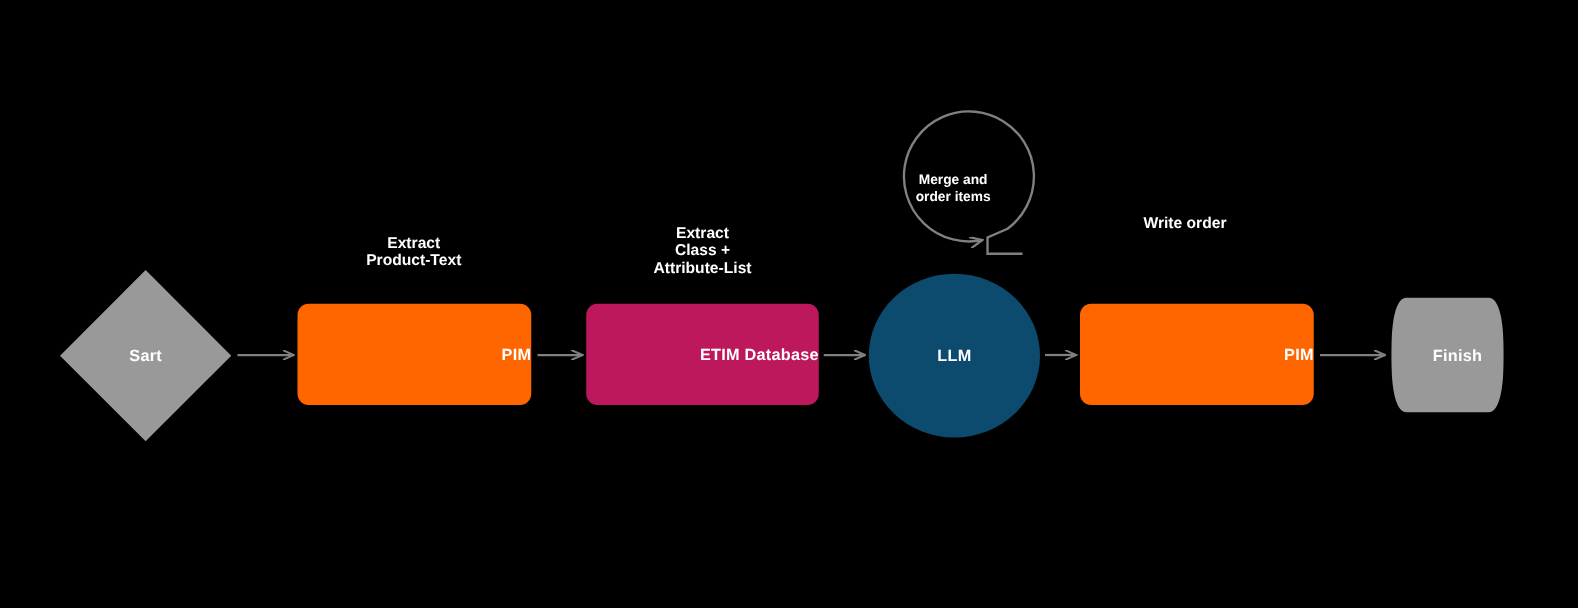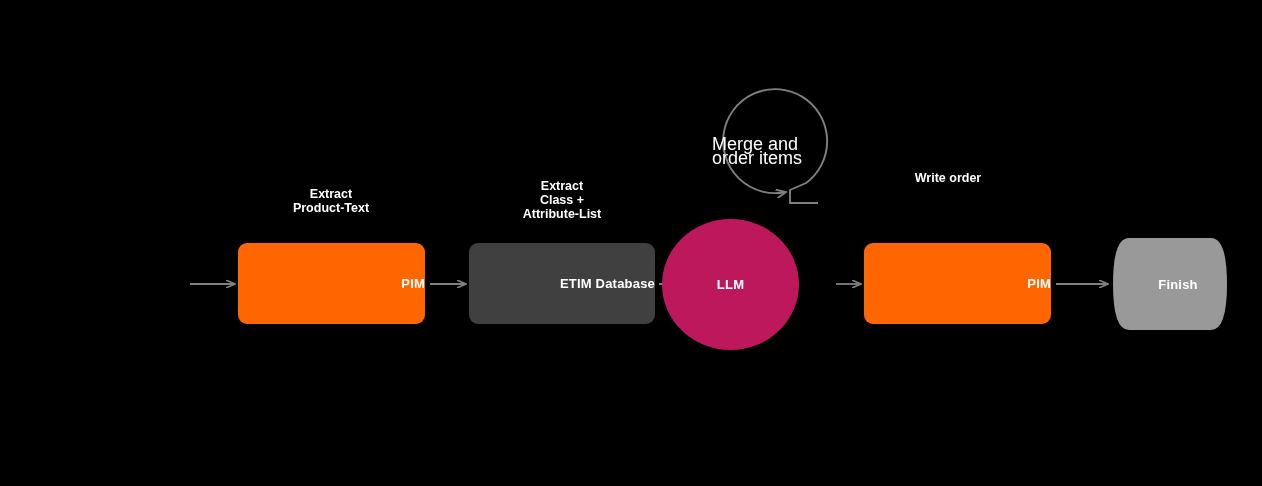--- a/index.html
+++ b/index.html
@@ -58,43 +58,43 @@
     top: 243px;
     width: 187px;
     height: 81px;
     background: #ff6600;
   }
   #node-etim {
     left: 469px;
     top: 243px;
     width: 186px;
     height: 81px;
-    background: #404040;
+    background: #be185d;
   }
   #node-pim-2 {
     left: 864px;
     top: 243px;
     width: 187px;
     height: 81px;
     background: #ff6600;
   }
   
   #node-llm {
-    left: 662px;
+    left: 695px;
     top: 219px;
     width: 137px;
     height: 131px;
-    background: #be185d;
+    background: #0c4a6e;
     border-radius: 50%;
   }
   
   #node-finish {
     left: 1113px;
     top: 238px;
-    width: 114px;
+    width: 90px;
     height: 92px;
     padding-left: 16px;
   }
   #node-finish .barrel-shape {
     position: absolute;
     left: 0; top: 0;
     width: 100%;
     height: 100%;
   }
   #node-finish .node-label {
@@ -125,24 +125,24 @@
     left: 848px;
     top: 171px;
     width: 200px;
   }
   #loop-label {
     position: absolute;
     left: 712px;
     top: 137px;
     width: 101px;
     color: #ffffff;
-    font-weight: normal;
-    font-size: 18px;
+    font-weight: bold;
+    font-size: 11px;
     line-height: 14px;
-    text-align: left;
+    text-align: center;
     white-space: pre-line;
     z-index: 3;
   }
   
   #connectors {
     position: absolute;
     left: 0;
     top: 0;
     width: 1262px;
     height: 486px;
@@ -171,20 +171,26 @@
     <line x1="659" y1="284" x2="692" y2="284" stroke="#808080" stroke-width="1.8" marker-end="url(#arrowhead)"></line>
 
     <line x1="836" y1="284" x2="861" y2="284" stroke="#808080" stroke-width="1.8" marker-end="url(#arrowhead)"></line>
 
     <line x1="1056" y1="284" x2="1108" y2="284" stroke="#808080" stroke-width="1.8" marker-end="url(#arrowhead)"></line>
 
     <path d="M 818 203 L 790 203 L 790 190 L 806 183
              A 52 52 0 1 0 786 192" fill="none" stroke="#808080" stroke-width="1.9" stroke-linecap="butt" stroke-linejoin="miter" marker-end="url(#arrowhead-loop)"></path>
   </svg>
 
+  <div class="node" id="node-start">
+    <svg class="diamond-shape" viewBox="0 0 137 137" xmlns="http://www.w3.org/2000/svg">
+      <polygon points="68.5,0 137,68.5 68.5,137 0,68.5" fill="#999999"></polygon>
+    </svg>
+    <span class="node-label">Sart</span>
+  </div>
 
   <div class="node process-box" id="node-pim-1">
     <span class="node-label">PIM</span>
   </div>
 
   <div class="node process-box" id="node-etim">
     <span class="node-label">ETIM Database</span>
   </div>
 
   <div class="node" id="node-llm">

